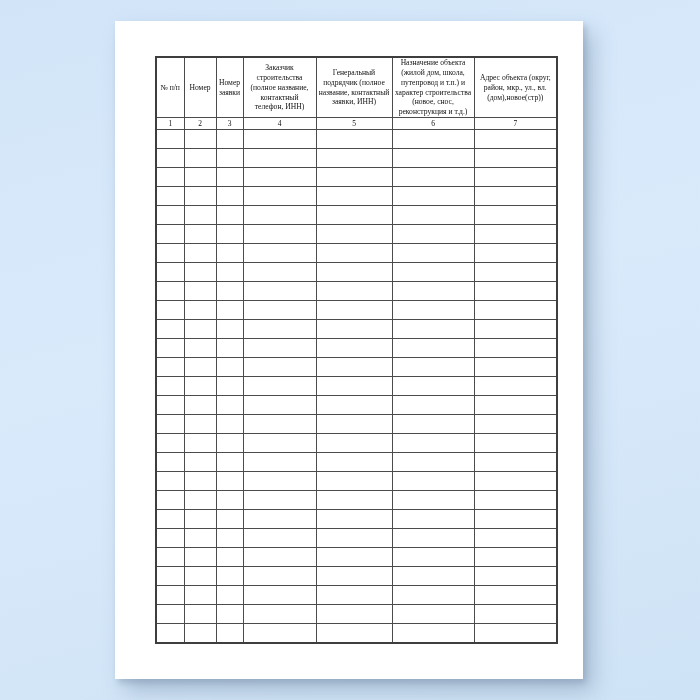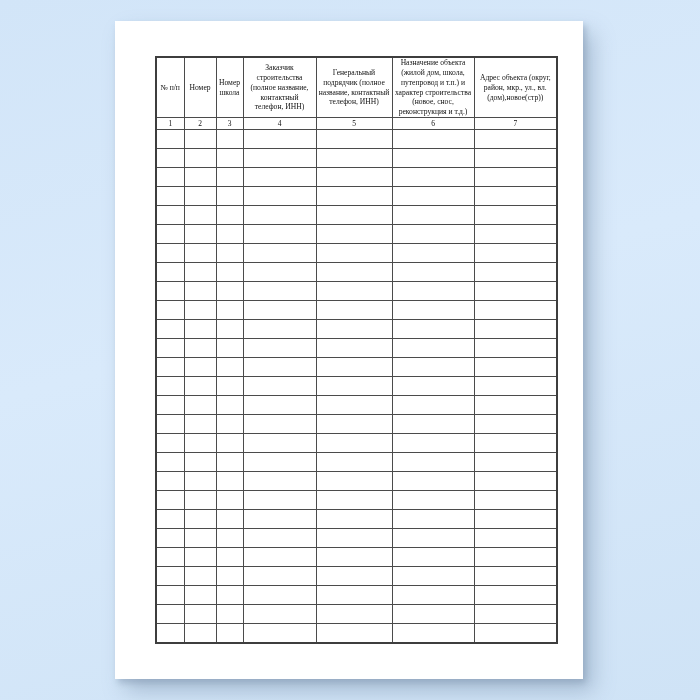--- a/index.html
+++ b/index.html
@@ -71,23 +71,23 @@
           <col style="width: 27px;">
           <col style="width: 73px;">
           <col style="width: 76px;">
           <col style="width: 82px;">
           <col style="width: 83px;">
         </colgroup>
       <thead>
         <tr class="header-row">
             <th>№ п/п</th>
             <th>Номер</th>
-            <th>Номер школа</th>
+            <th>Номер заявки</th>
             <th>Заказчик строительства (полное название, контактный телефон, ИНН)</th>
-            <th>Генеральный подрядчик (полное название, контактный телефон, ИНН)</th>
+            <th>Генеральный подрядчик (полное название, контактный заявки, ИНН)</th>
             <th>Назначение объекта (жилой дом, школа, путепровод и т.п.) и характер строительства (новое, снос, реконструкция и т.д.)</th>
             <th>Адрес объекта (округ, район, мкр., ул., вл.(дом),новое(стр))</th>
           </tr>
         <tr class="number-row">
             <td>1</td>
             <td>2</td>
             <td>3</td>
             <td>4</td>
             <td>5</td>
             <td>6</td>

